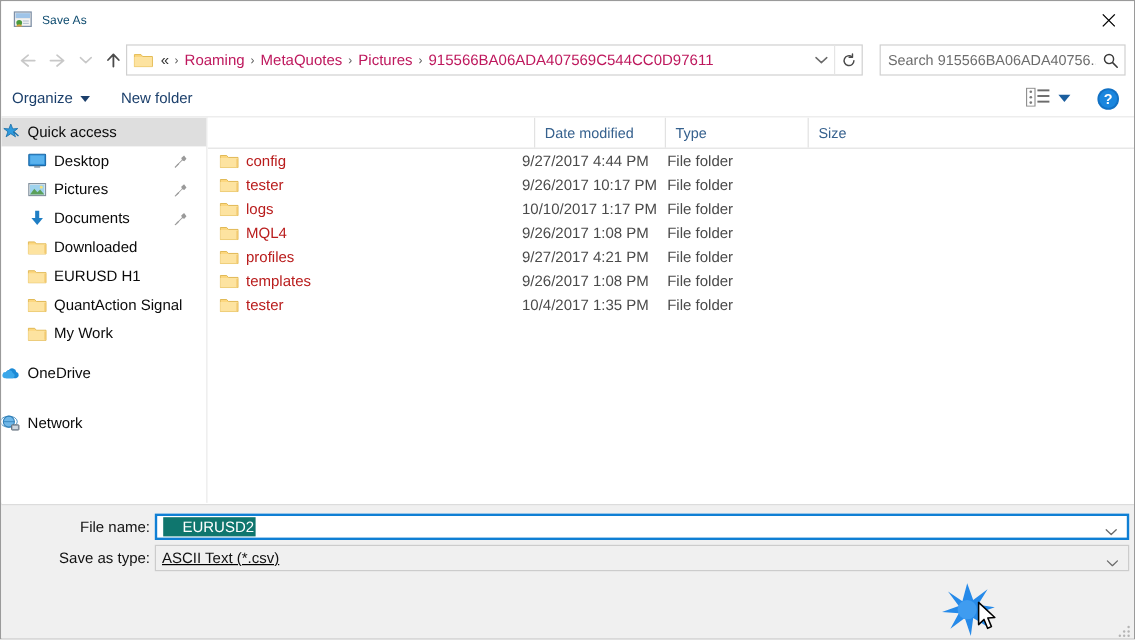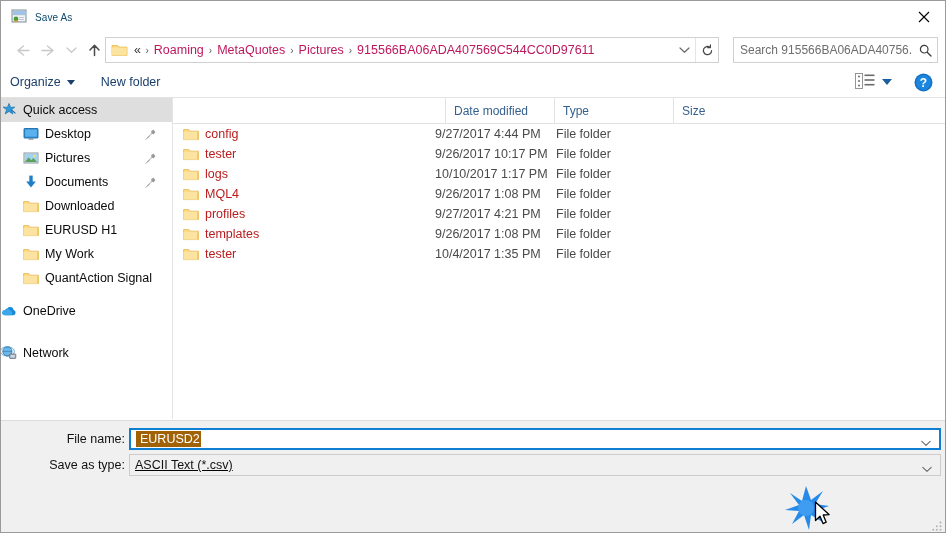--- a/index.html
+++ b/index.html
@@ -329,23 +329,23 @@
     background: #f0f0f0;
     text-decoration: underline;
   }
   .combo-value {
     margin-left: 5px;
     font-size: 12.5px;
     color: #111111;
     white-space: nowrap;
   }
   .combo-value.selected-text {
-    background: #a16207;
+    background: #0f766e;
     color: #ffffff;
-    padding: 1px 1px 1px 4px;
+    padding: 1px 1px 1px 16px;
   }
   .combo-arrow {
     position: absolute;
     right: 8px;
     width: 10px; height: 7px;
   }
 
   .click-fx {
     position: absolute;
     left: 779px; top: 483px;
@@ -560,31 +560,31 @@
           <span class="nav-label">EURUSD H1</span>
         </div>
         <div class="nav-item lvl1">
           <span class="nav-icon">
             <svg width="16" height="15" viewBox="0 0 16 15">
               <path d="M0.6 2.6 h5.3 l1.4 1.6 H15.4 V12.6 H0.6 Z" fill="#fcd77f" stroke="#e0b751" stroke-width="0.8"></path>
               <path d="M0.6 4.7 H15 V12.6 H0.6 Z" fill="#fde3a0"></path>
               <path d="M14 5.2 v7 h1.4 V5.2 Z" fill="#f2c96f"></path>
             </svg>
           </span>
+          <span class="nav-label">QuantAction Signal</span>
+        </div>
+        <div class="nav-item lvl1">
+          <span class="nav-icon">
+            <svg width="16" height="15" viewBox="0 0 16 15">
+              <path d="M0.6 2.6 h5.3 l1.4 1.6 H15.4 V12.6 H0.6 Z" fill="#fcd77f" stroke="#e0b751" stroke-width="0.8"></path>
+              <path d="M0.6 4.7 H15 V12.6 H0.6 Z" fill="#fde3a0"></path>
+              <path d="M14 5.2 v7 h1.4 V5.2 Z" fill="#f2c96f"></path>
+            </svg>
+          </span>
           <span class="nav-label">My Work</span>
-        </div>
-        <div class="nav-item lvl1">
-          <span class="nav-icon">
-            <svg width="16" height="15" viewBox="0 0 16 15">
-              <path d="M0.6 2.6 h5.3 l1.4 1.6 H15.4 V12.6 H0.6 Z" fill="#fcd77f" stroke="#e0b751" stroke-width="0.8"></path>
-              <path d="M0.6 4.7 H15 V12.6 H0.6 Z" fill="#fde3a0"></path>
-              <path d="M14 5.2 v7 h1.4 V5.2 Z" fill="#f2c96f"></path>
-            </svg>
-          </span>
-          <span class="nav-label">QuantAction Signal</span>
         </div>
         <div class="group-gap"></div>
         <div class="nav-item lvl0">
           <span class="nav-icon">
             <svg width="16" height="16" viewBox="0 0 16 16">
               <path d="M4.2 12.2 h8.2 a2.6 2.6 0 0 0 0.2 -5.1 a3.5 3.5 0 0 0 -6.3 -1.7 a2.9 2.9 0 0 0 -2.4 3.1 a2.4 2.4 0 0 0 0.3 3.7 Z" fill="#1b8ad6"></path>
               <path d="M3 12.2 h6.6 a2.3 2.3 0 0 0 0 -4.4 a2.9 2.9 0 0 0 -5.4 -0.6 a2.1 2.1 0 0 0 -1.2 5 Z" fill="#3aa7ea"></path>
             </svg>
           </span>
           <span class="nav-label">OneDrive</span>

